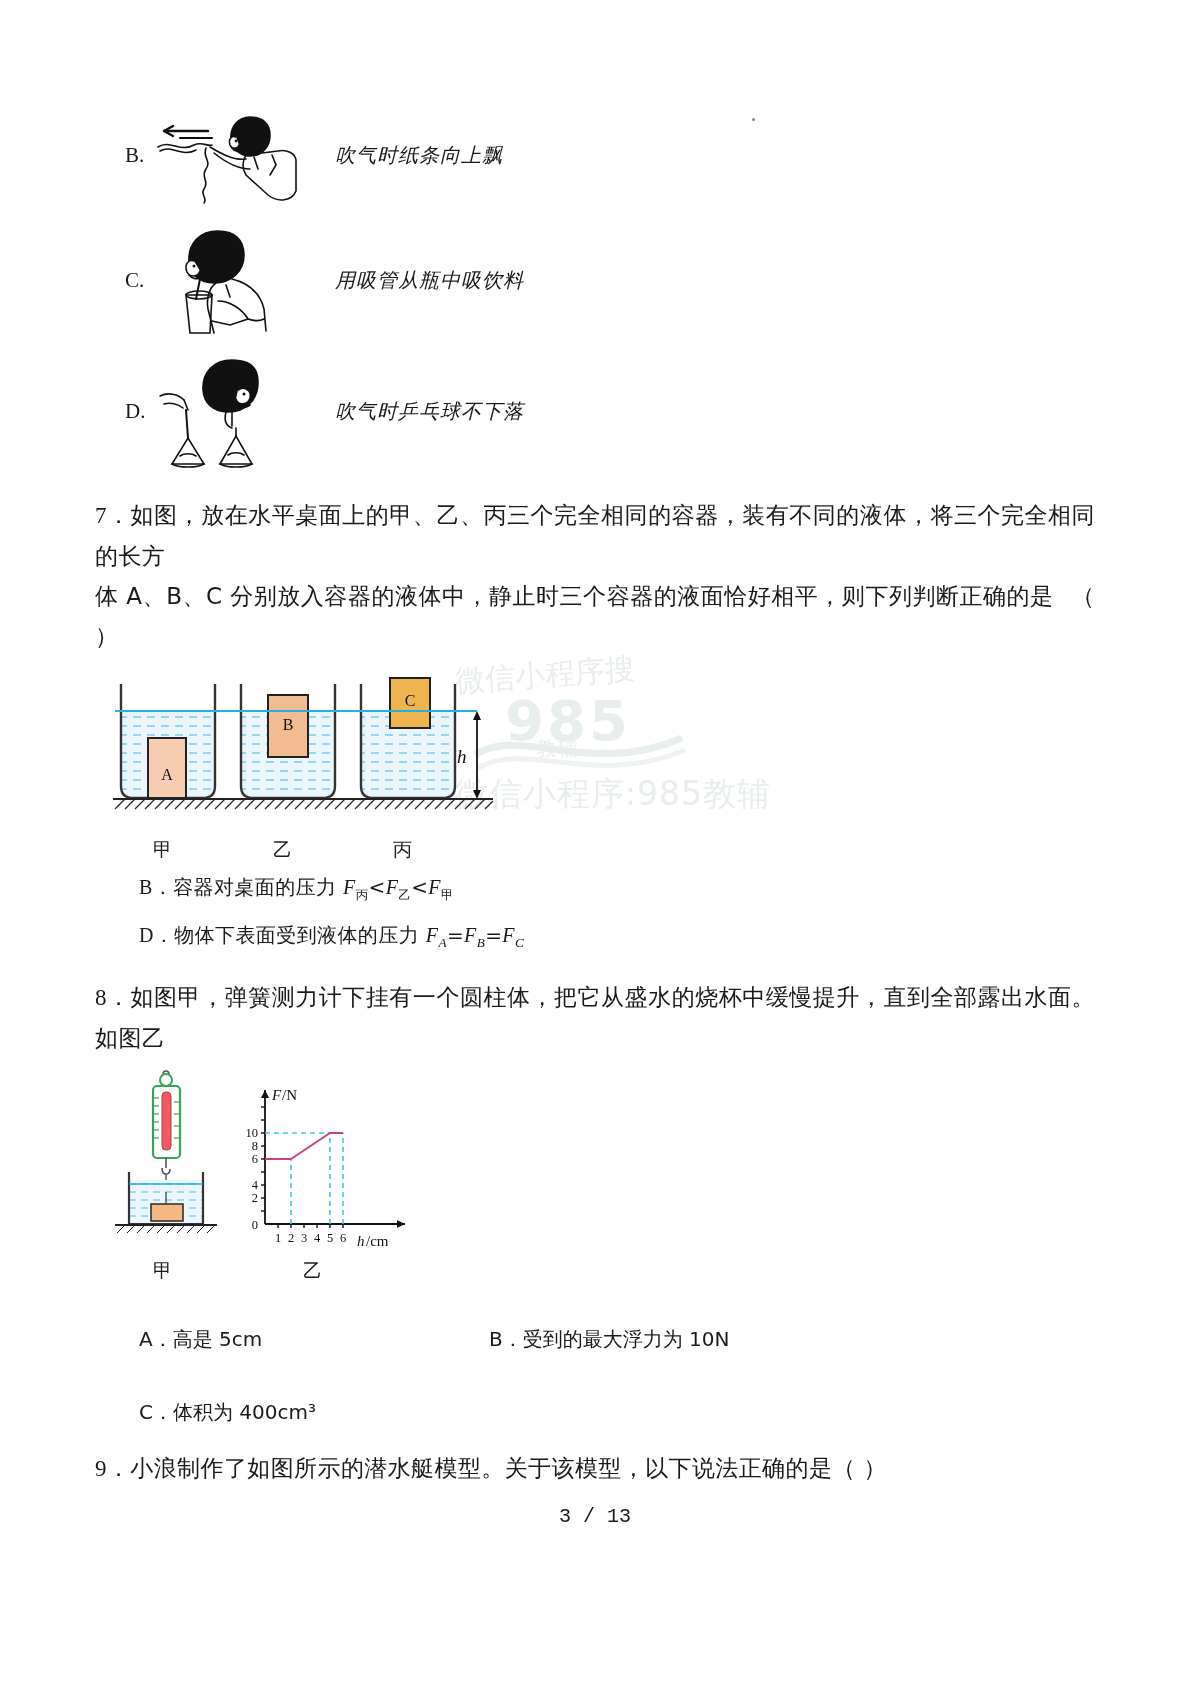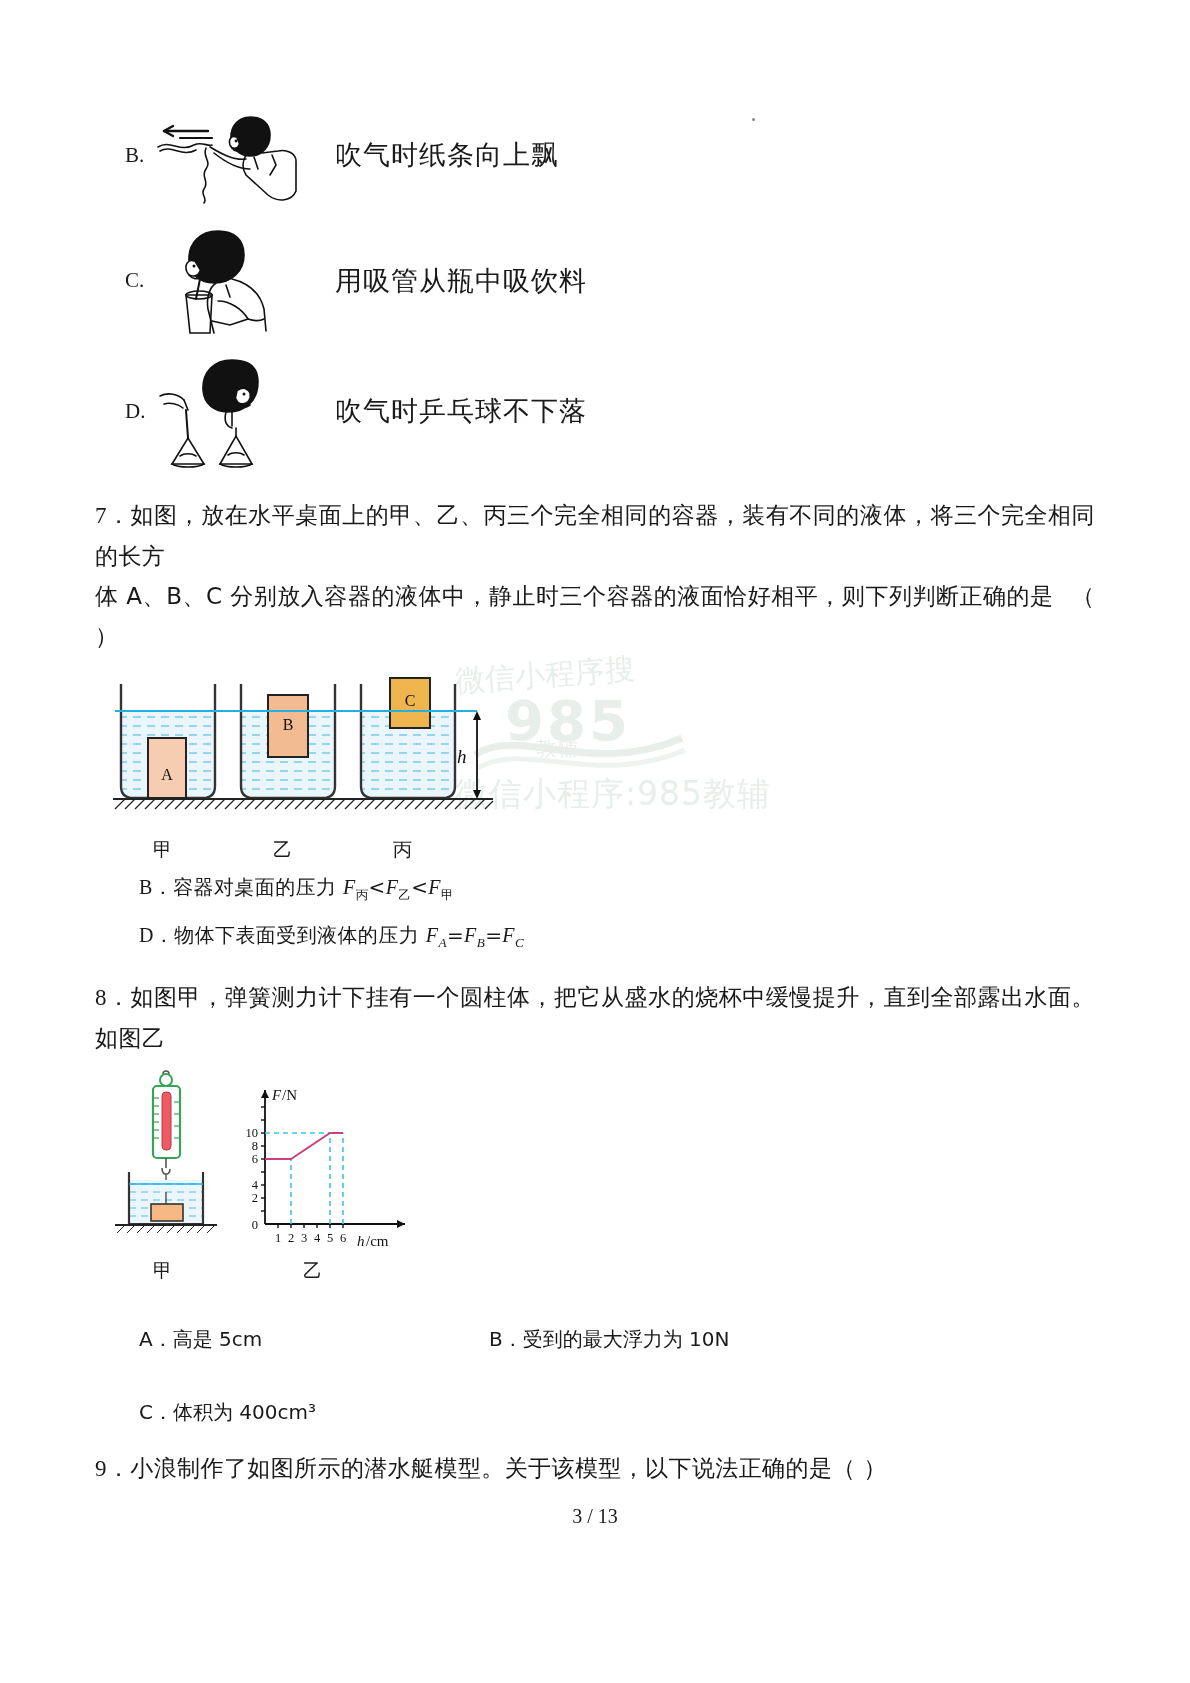--- a/index.html
+++ b/index.html
@@ -42,24 +42,25 @@
     box-sizing: border-box;
   }
   .pic-choice .art {
     flex: 0 0 180px;
     width: 180px;
     display: flex;
     align-items: center;
     justify-content: center;
   }
   .pic-choice .cap {
-    font-size: 27px;
+    font-size: 20px;
     font-family: "DejaVu Sans", sans-serif;
     letter-spacing: 1px;
     padding-left: 14px;
+    font-style: italic;
   }
 
   
   .qtext {
     font-size: 23px;
     font-family: "DejaVu Sans", sans-serif;
     line-height: 40px;
     letter-spacing: 0.4px;
     text-align: justify;
     margin: 0;
@@ -136,21 +137,21 @@
   }
 
   
   .footer {
     position: absolute;
     left: 0;
     right: 0;
     top: 1505px;
     text-align: center;
     font-size: 20px;
-    font-family: Liberation Serif, serif;
+    font-family: Liberation Mono, monospace;
   }
   .dot-mark {
     position: absolute;
     left: 752px;
     top: 118px;
     width: 3px; height: 3px;
     background: #888;
     border-radius: 50%;
   }
 </style>

